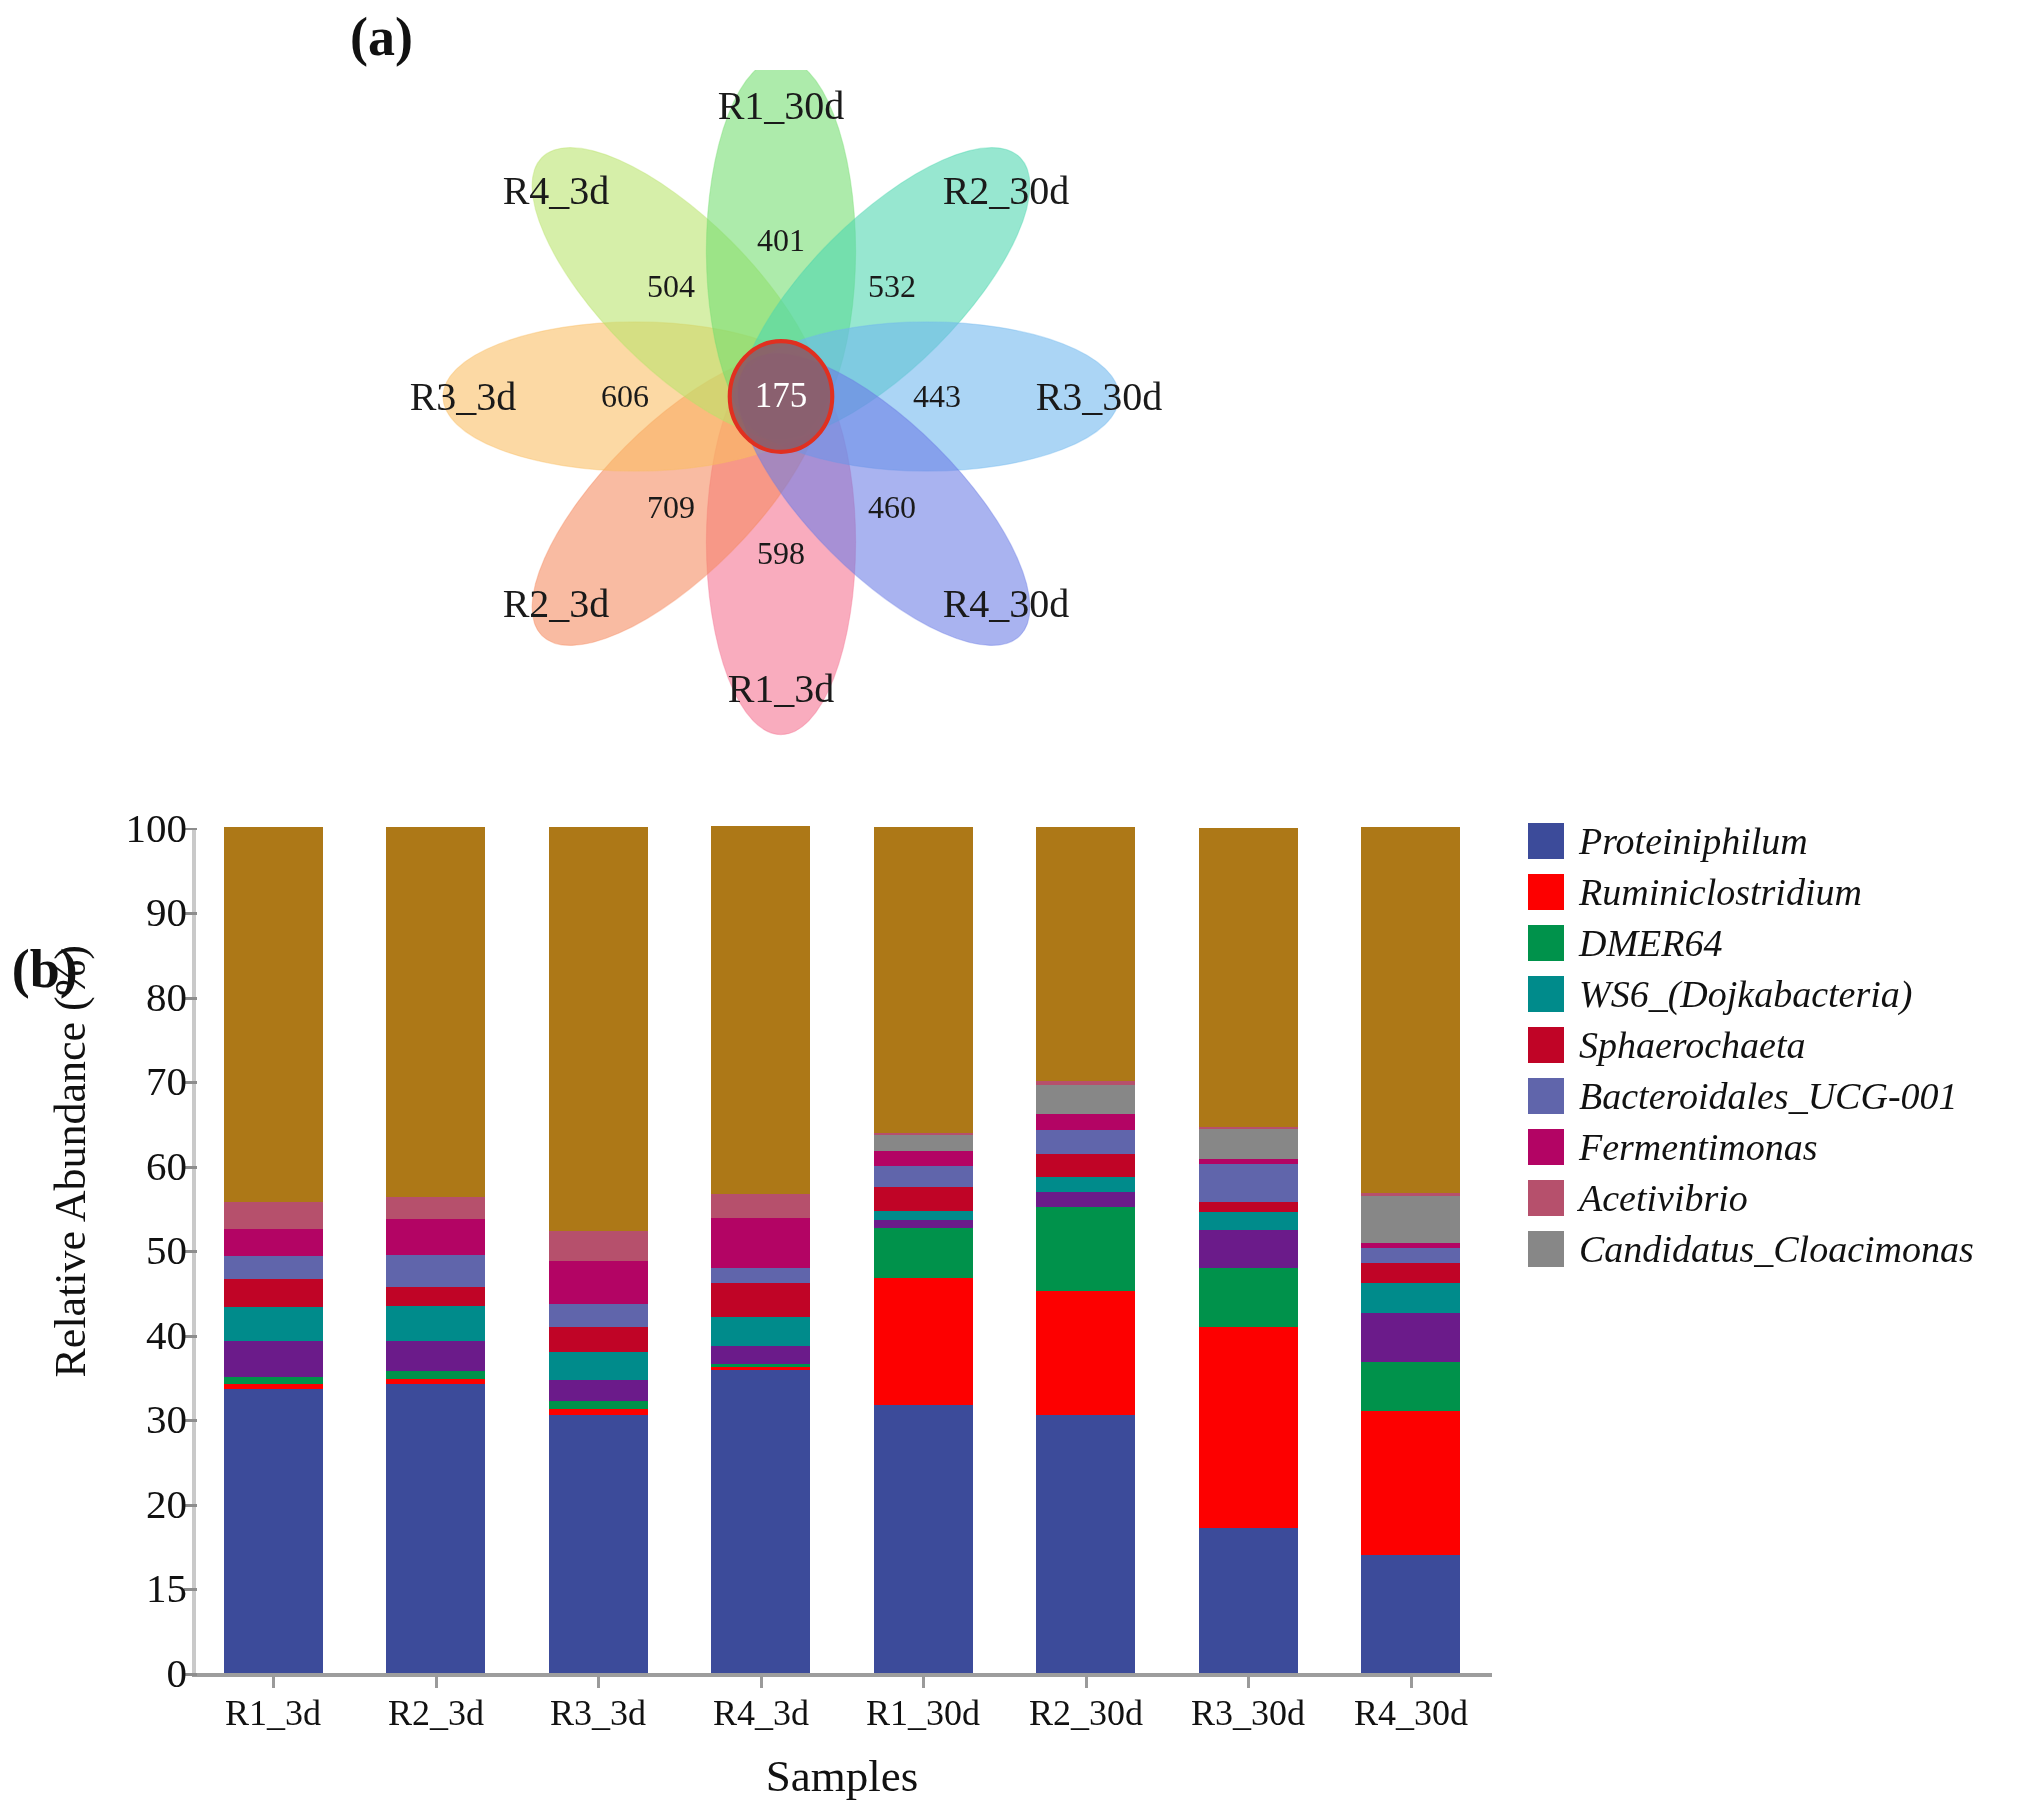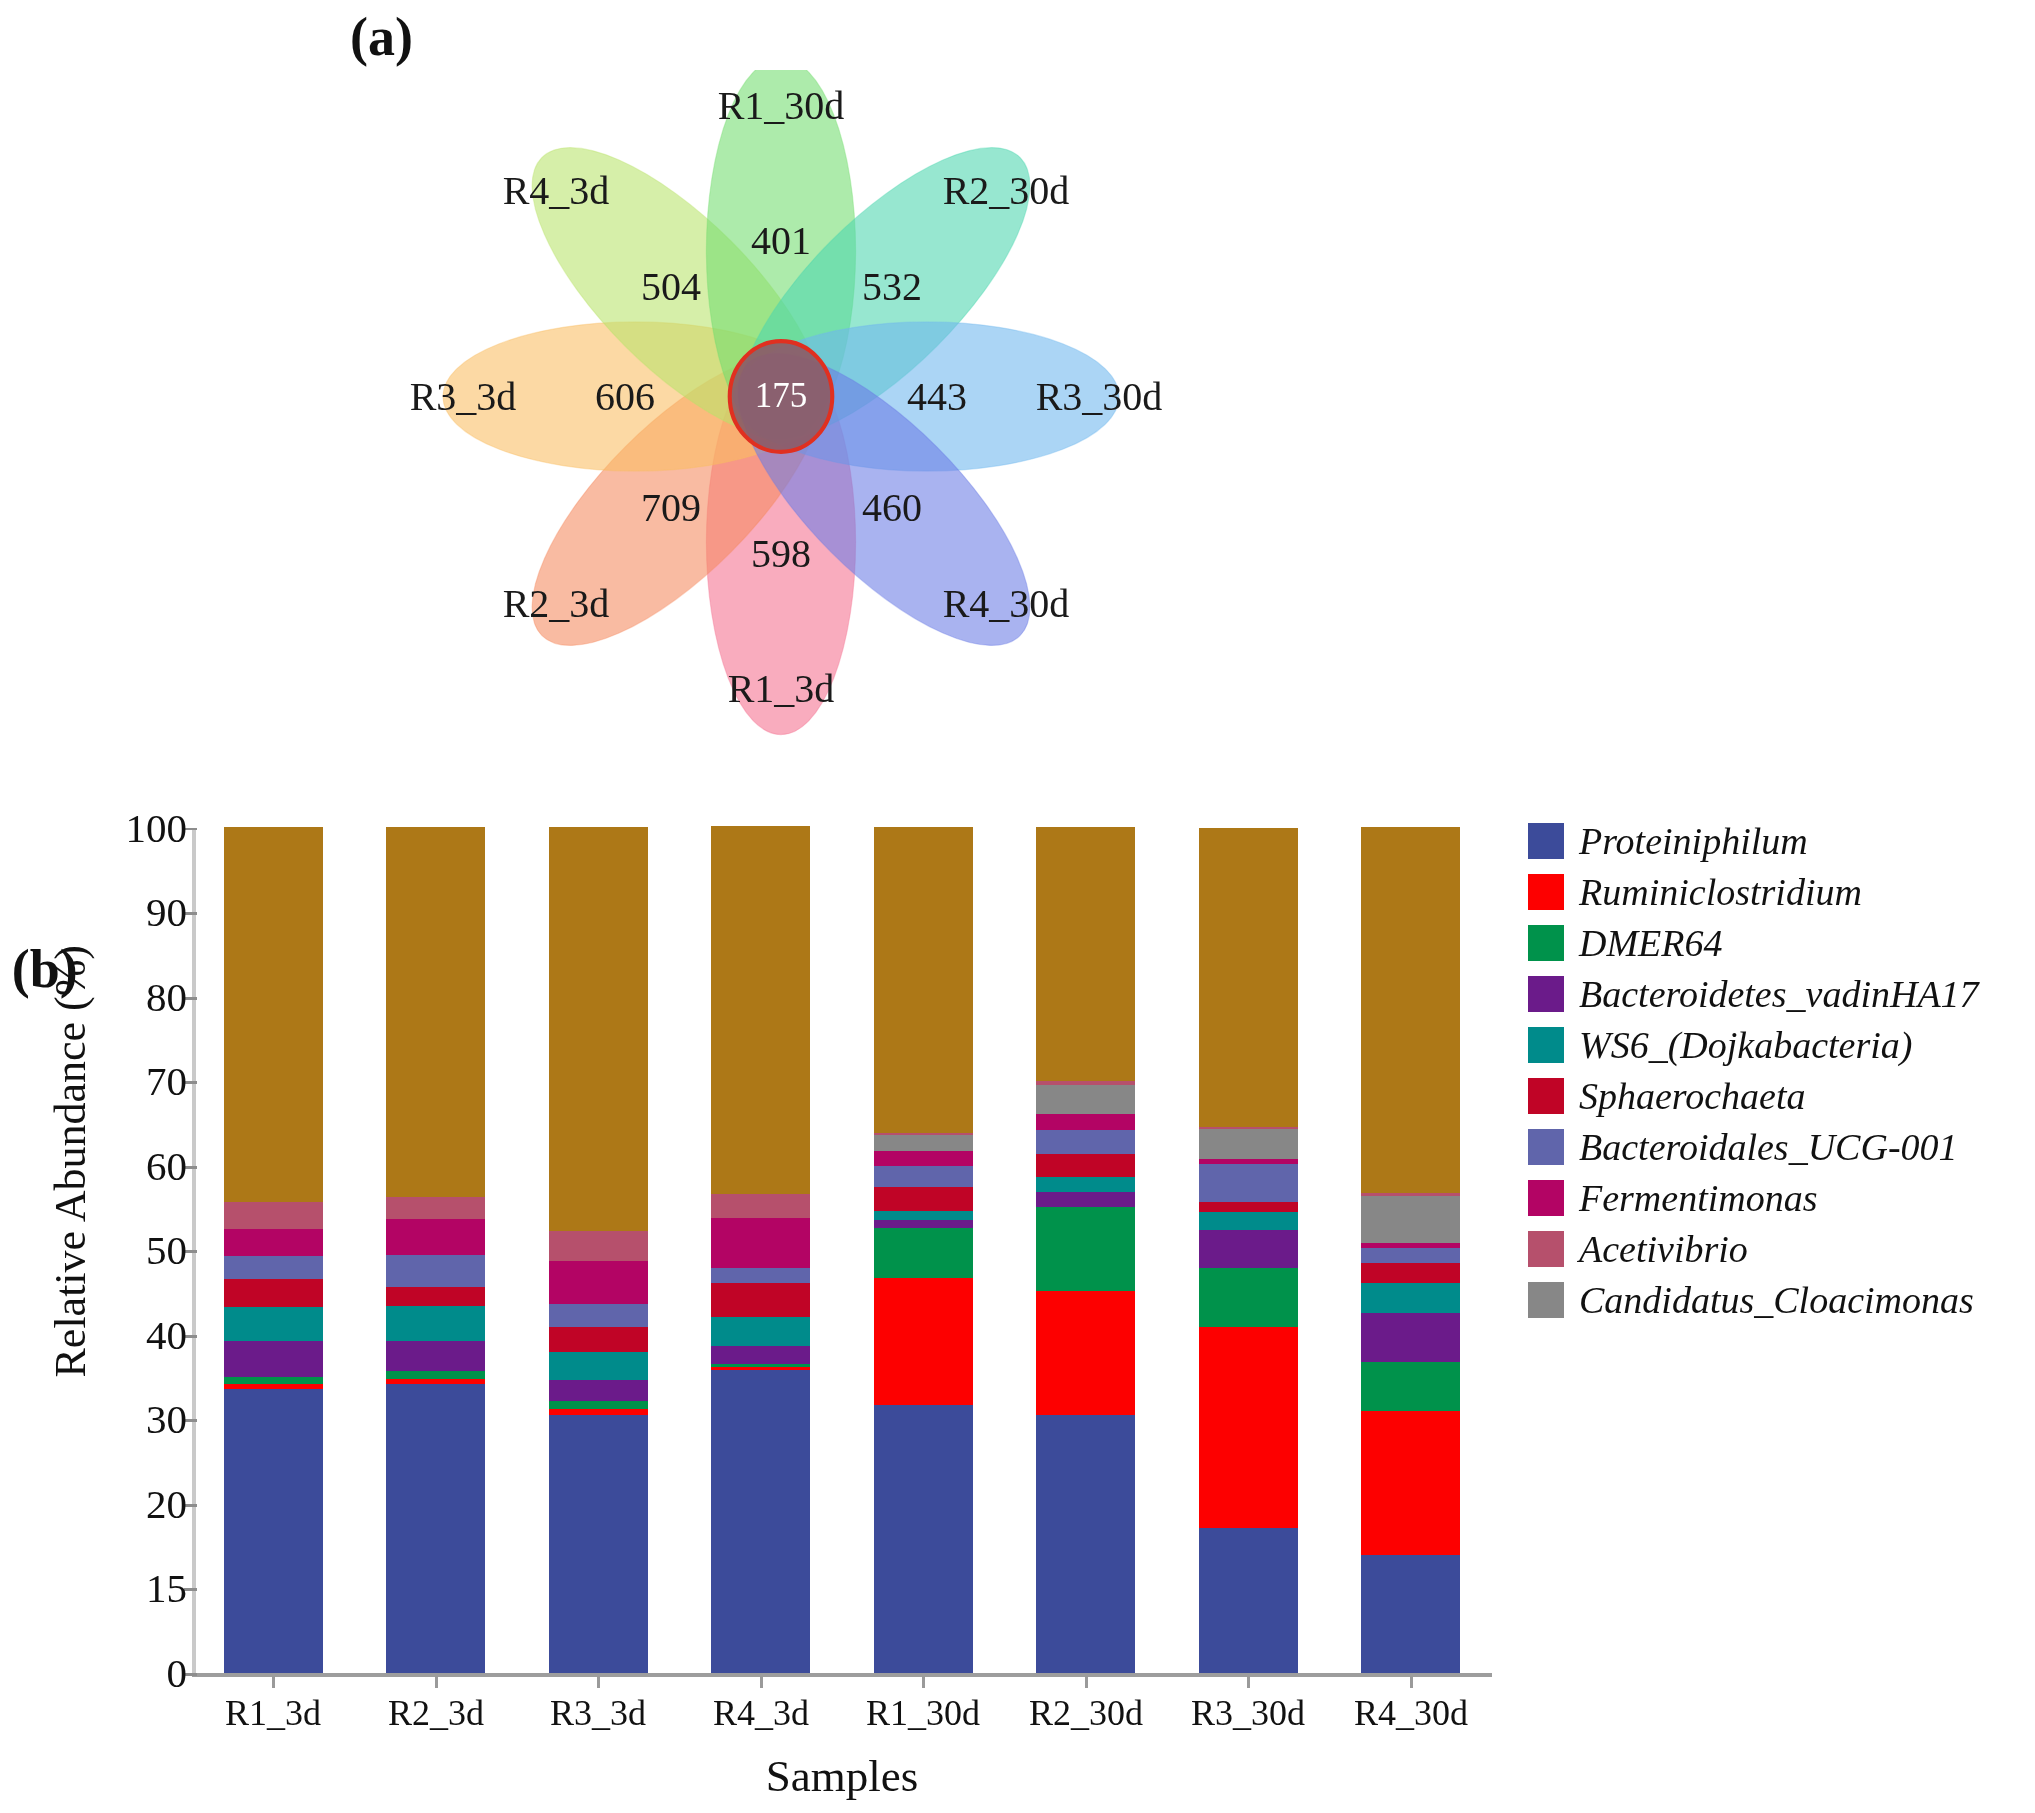--- a/index.html
+++ b/index.html
@@ -4,21 +4,21 @@
 <style>
   html,body{margin:0;padding:0;background:#ffffff;}
   body{width:2035px;height:1813px;position:relative;font-family:"Liberation Serif",serif;color:#111;}
 
   
   #panel-a{position:absolute;left:0;top:0;width:1399px;height:775px;}
   #label-a{position:absolute;left:350px;top:5.8px;font-size:54px;font-weight:bold;font-family:"Liberation Serif",serif;}
   #venn-stage{position:absolute;left:373px;top:70px;width:816px;height:688px;}
   #venn-svg{position:absolute;left:0;top:0;width:816px;height:688px;}
 
-  .venn-count{position:absolute;transform:translate(-50%,-50%);font-size:40px;font-family:"Liberation Serif",serif;color:#1a1a1a;white-space:nowrap;}
+  .venn-count{position:absolute;transform:translate(-50%,-50%);font-size:32px;font-family:"Liberation Serif",serif;color:#1a1a1a;white-space:nowrap;}
   .venn-count.center{color:#ffffff;font-size:35px;}
   .venn-name{position:absolute;transform:translate(-50%,-50%);font-size:40px;font-family:"Liberation Serif",serif;color:#1a1a1a;white-space:nowrap;}
 
   
   #panel-b{position:absolute;left:0;top:775px;width:2035px;height:1038px;}
   #label-b{position:absolute;left:11.7px;top:163px;font-size:54px;font-weight:bold;font-family:"Liberation Serif",serif;}
 
   #ylabel{position:absolute;left:-134px;top:373px;width:408px;text-align:center;
           font-size:44px;font-family:"Liberation Serif",serif;transform:rotate(-90deg);white-space:nowrap;}
 
@@ -260,24 +260,20 @@
       </div>
       <div class="leg-row">
         <span class="leg-swatch" style="background: rgb(253, 0, 0);"></span>
         <span class="leg-text">Ruminiclostridium</span>
       </div>
       <div class="leg-row">
         <span class="leg-swatch" style="background: rgb(0, 146, 75);"></span>
         <span class="leg-text">DMER64</span>
       </div>
       <div class="leg-row">
-        <span class="leg-swatch" style="background: rgb(107, 27, 138);"></span>
-        <span class="leg-text">Bacteroidetes_vadinHA17</span>
-      </div>
-      <div class="leg-row">
         <span class="leg-swatch" style="background: rgb(0, 139, 139);"></span>
         <span class="leg-text">WS6_(Dojkabacteria)</span>
       </div>
       <div class="leg-row">
         <span class="leg-swatch" style="background: rgb(192, 4, 38);"></span>
         <span class="leg-text">Sphaerochaeta</span>
       </div>
       <div class="leg-row">
         <span class="leg-swatch" style="background: rgb(96, 101, 171);"></span>
         <span class="leg-text">Bacteroidales_UCG-001</span>

